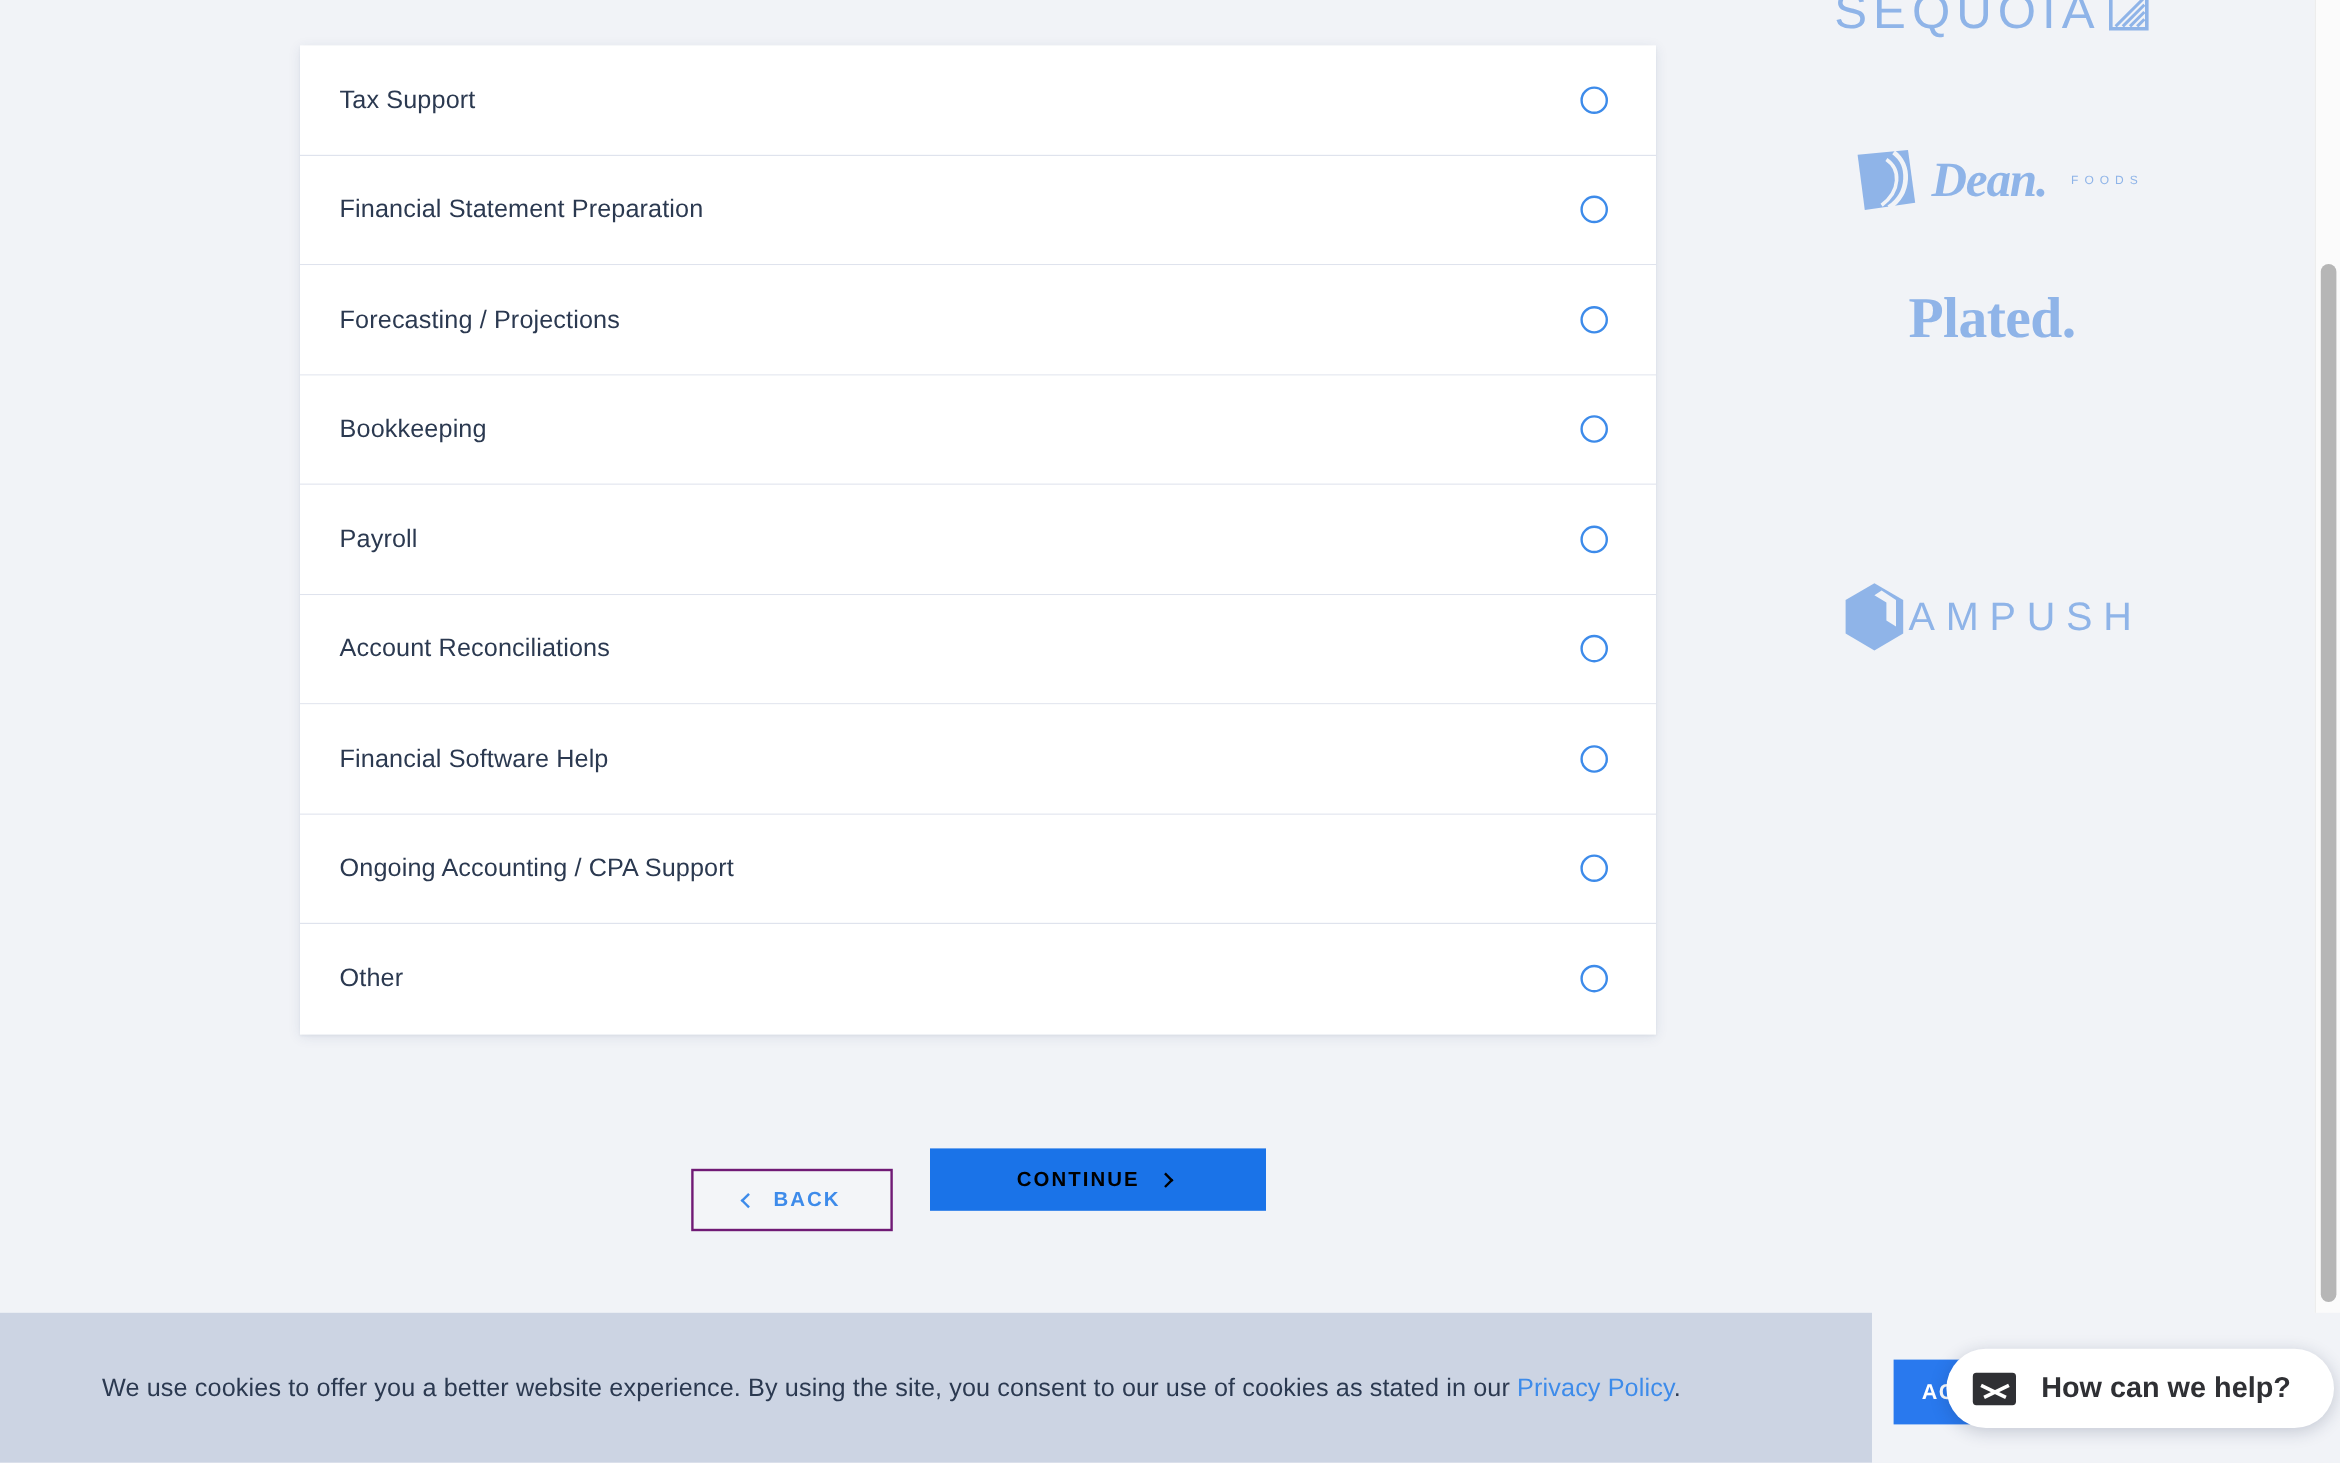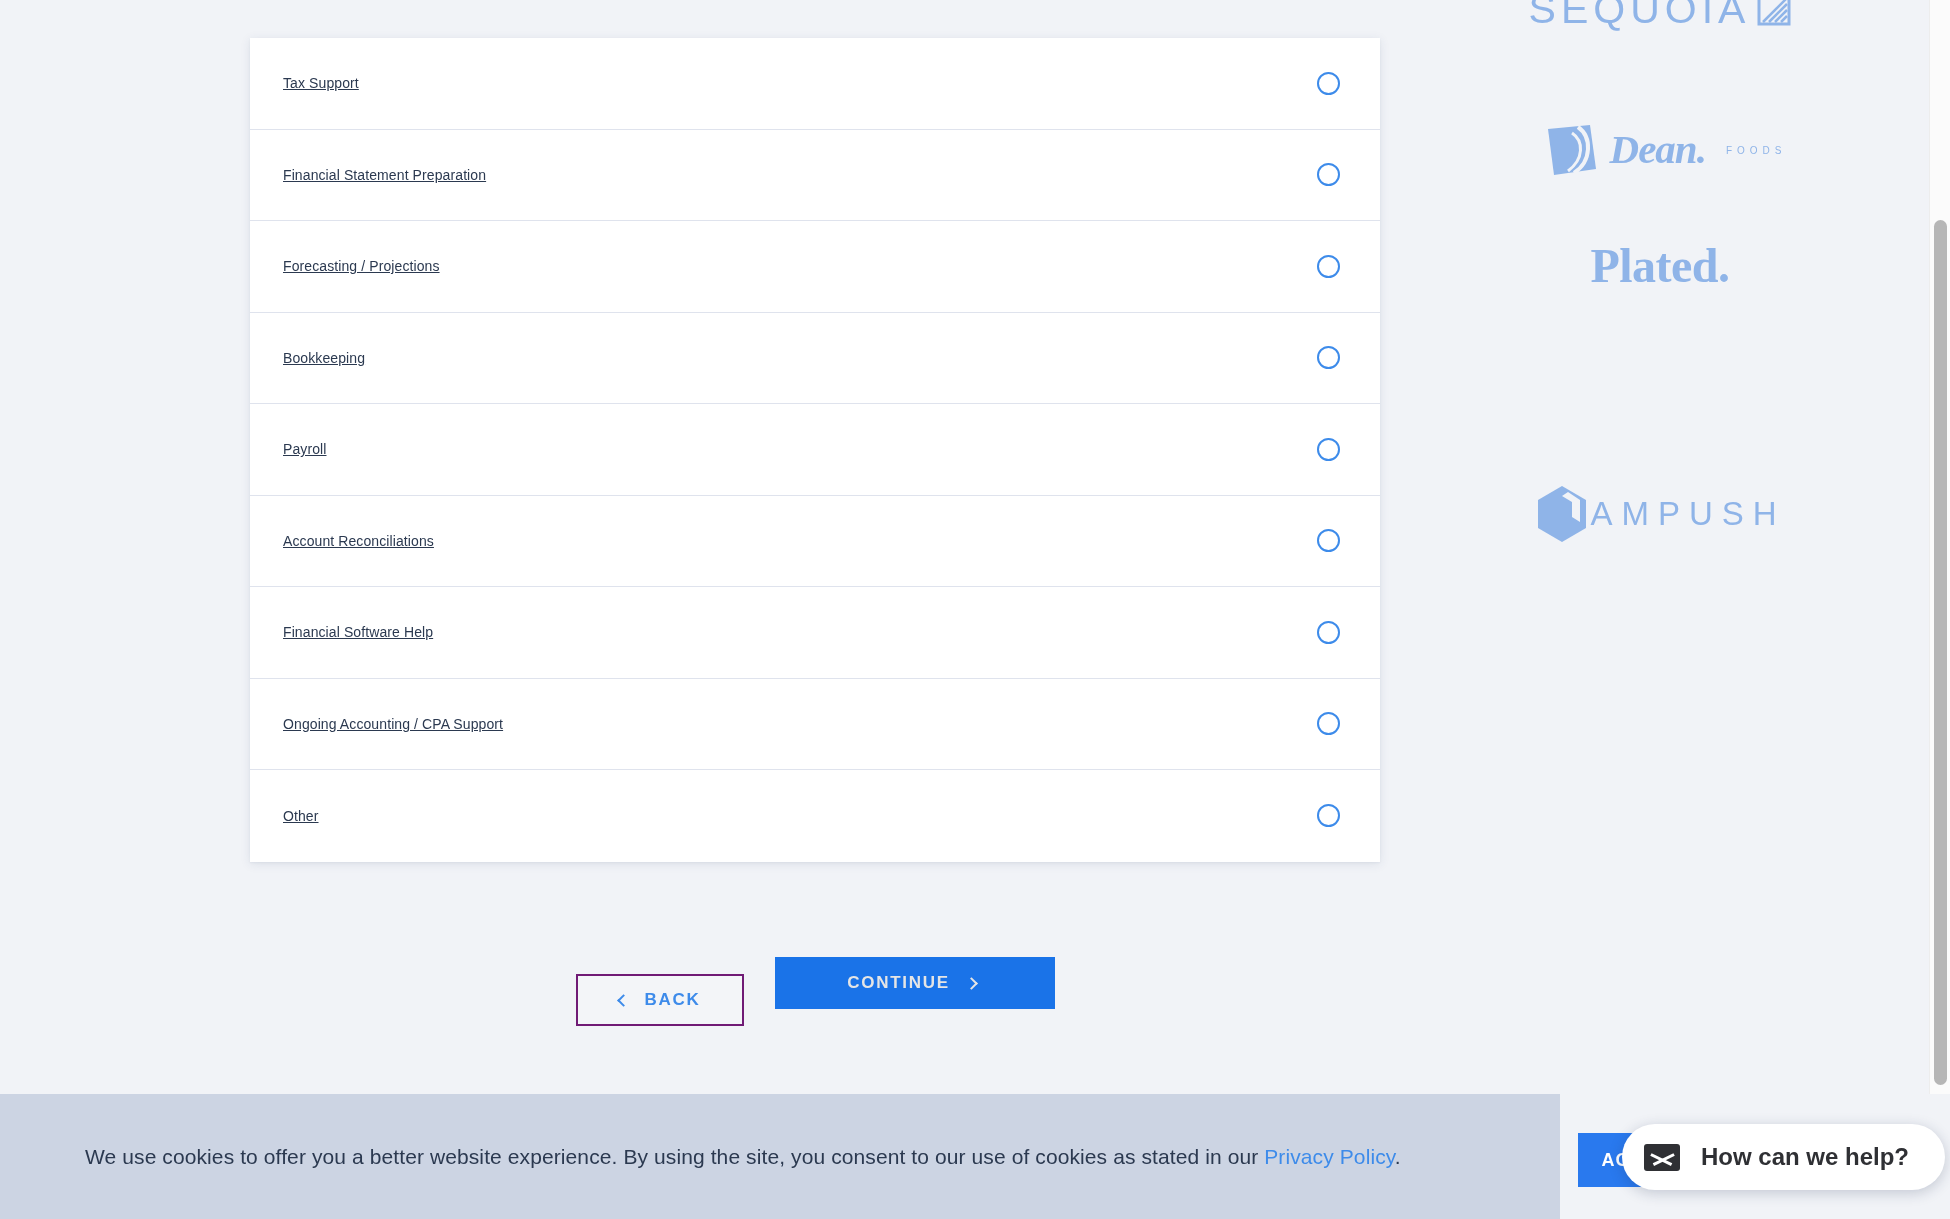--- a/index.html
+++ b/index.html
@@ -50,26 +50,25 @@
     align-items: center;
     padding: 0 40px 0 33px;
     border-bottom: 1px solid #dfe3ed;
     cursor: pointer;
     background: #ffffff;
   }
   .option-row:last-child { border-bottom: none; }
 
   .option-label {
     flex: 1 1 auto;
-    font-size: 14px;
+    font-size: 21px;
     line-height: 1.3;
     color: #2b3950;
     letter-spacing: 0.1px;
     font-weight: 400;
-    text-decoration: underline;
   }
 
   .option-radio {
     flex: 0 0 auto;
     width: 23px;
     height: 23px;
     border-radius: 50%;
     border: 2px solid #3d8bea;
     background: #ffffff;
   }
@@ -104,21 +103,21 @@
     background: #f3f5f8;
     border: 2px solid #701a75;
     color: #3d8bea;
     margin-top: 34px;
   }
 
   #continue-button {
     width: 280px;
     background: #1a73e8;
     border: none;
-    color: #e5e5e5;
+    color: #000000;
     padding-right: 6px;
   }
 
   .chev {
     display: inline-block;
     width: 9px;
     height: 9px;
     border-top: 2px solid currentColor;
     border-right: 2px solid currentColor;
   }

